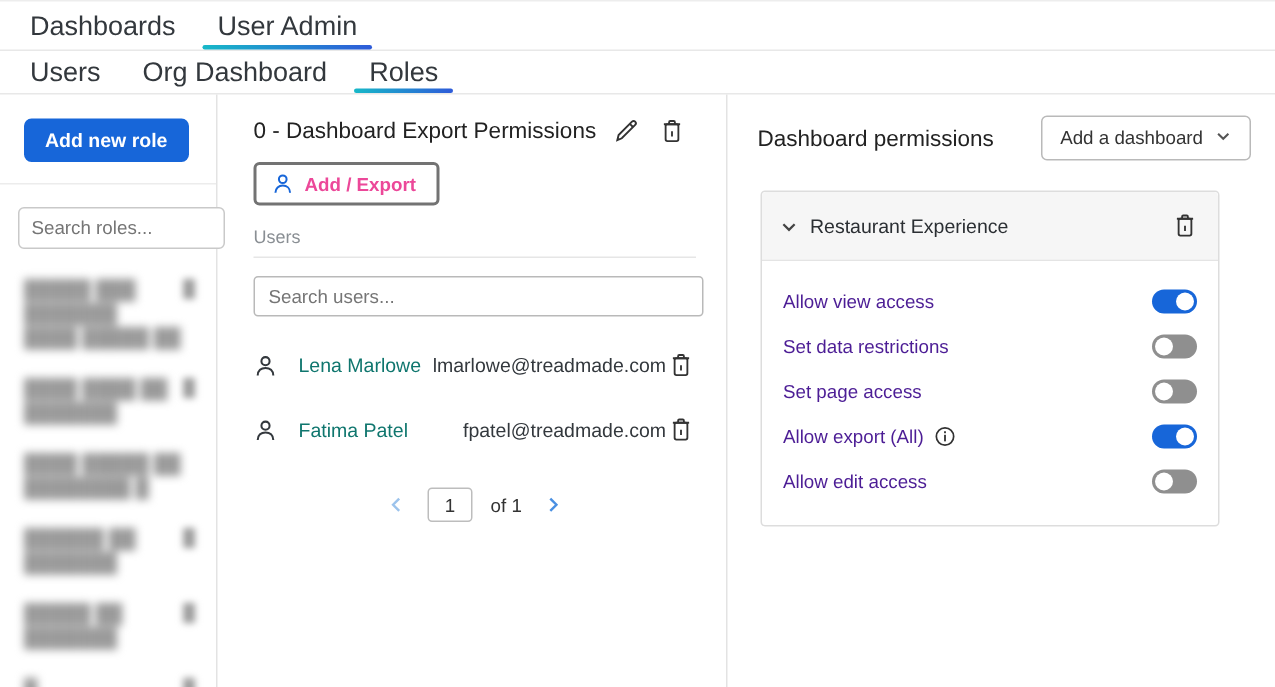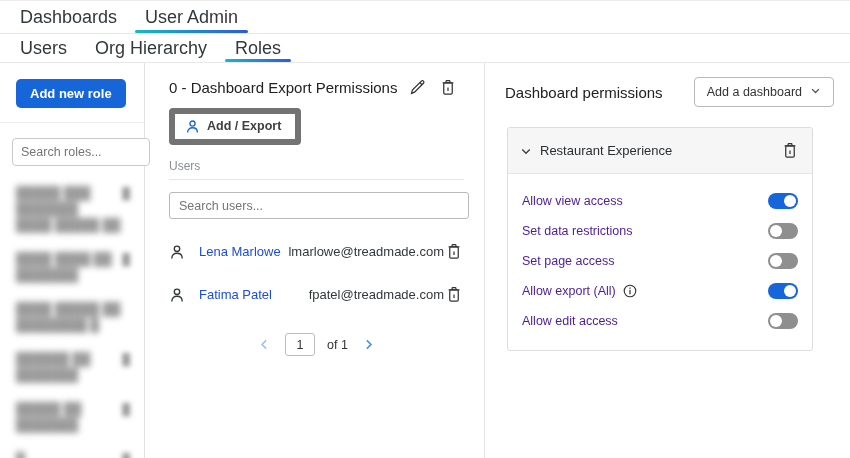--- a/index.html
+++ b/index.html
@@ -31,30 +31,30 @@
   .role-list { flex:1; overflow:hidden; }
   .role-item { display:flex; justify-content:space-between; align-items:flex-start; padding:9px 14px 9px 16px;
                font-size:12.5px; line-height:16px; cursor:pointer; }
   .role-item .blurred { filter:blur(3px); color:#9a9a9a; user-select:none; }
   .role-item .count { filter:blur(2.5px); color:#9a9a9a; font-size:11px; }
 
   
   .panel-title-row { display:flex; align-items:center; gap:10px; }
   .panel-title { font-size:15px; color:#222; }
   .icon-btn { background:none; border:none; cursor:pointer; padding:2px; display:flex; align-items:center; }
-  .btn-outline { display:inline-flex; align-items:flex-start; gap:7px; margin-top:10px; background:#fff;
-                 border:6px solid #737373; color:#404040; border-radius:4px; font-size:12.5px; font-weight:bold;
+  .btn-outline { display:inline-flex; align-items:flex-end; gap:7px; margin-top:10px; background:#fff;
+                 border:2px solid #737373; color:#ec4899; border-radius:4px; font-size:12.5px; font-weight:bold;
                  padding:5px 14px 5px 10px; cursor:pointer; font-family:"Liberation Sans",sans-serif; }
   .section-label { margin-top:14px; font-size:12px; color:#8a8f94; }
   .mid-divider { border-top:1px solid #e6e6e6; margin-top:6px; }
   .search-users { margin-top:12px; }
   .search-users input { width:300px; height:27px; border:1px solid #b9b9b9; border-radius:3px; padding:0 9px;
                         font-size:12.5px; color:#444; font-family:"Liberation Sans",sans-serif; }
   .user-row { display:flex; align-items:center; margin-top:22px; }
-  .user-row .uname { width:110px; margin-left:14px; font-size:13px; color:#1d4ed8; cursor:pointer; }
+  .user-row .uname { width:110px; margin-left:14px; font-size:13px; color:#0f766e; cursor:pointer; }
   .user-row .uemail { flex:1; font-size:13px; color:#33383d; }
   .pager { display:flex; align-items:center; justify-content:center; gap:12px; margin-top:28px; }
   .pager input { width:30px; height:23px; border:1px solid #bdbdbd; border-radius:3px; text-align:center;
                  font-size:12.5px; color:#333; font-family:"Liberation Sans",sans-serif; }
   .pager .of { font-size:12.5px; color:#333; }
 
   
   .right-head { display:flex; align-items:center; justify-content:space-between; padding-right:0; }
   .right-title { font-size:15px; color:#222; }
   .btn-dropdown { display:inline-flex; align-items:flex-start; gap:8px; background:#fff; border:1px solid #b9b9b9;
@@ -91,21 +91,21 @@
     <div class="tab active">
         <span>User Admin</span>
       </div>
   </div>
 
   <div class="subnav">
     <div class="tab">
         <span>Users</span>
       </div>
     <div class="tab">
-        <span>Org Hierarchy</span>
+        <span>Org Dashboard</span>
       </div>
     <div class="tab active">
         <span>Roles</span>
       </div>
   </div>
 
   <div class="content">
 
     <div class="sidebar">
       <button class="btn-primary">Add new role</button>

